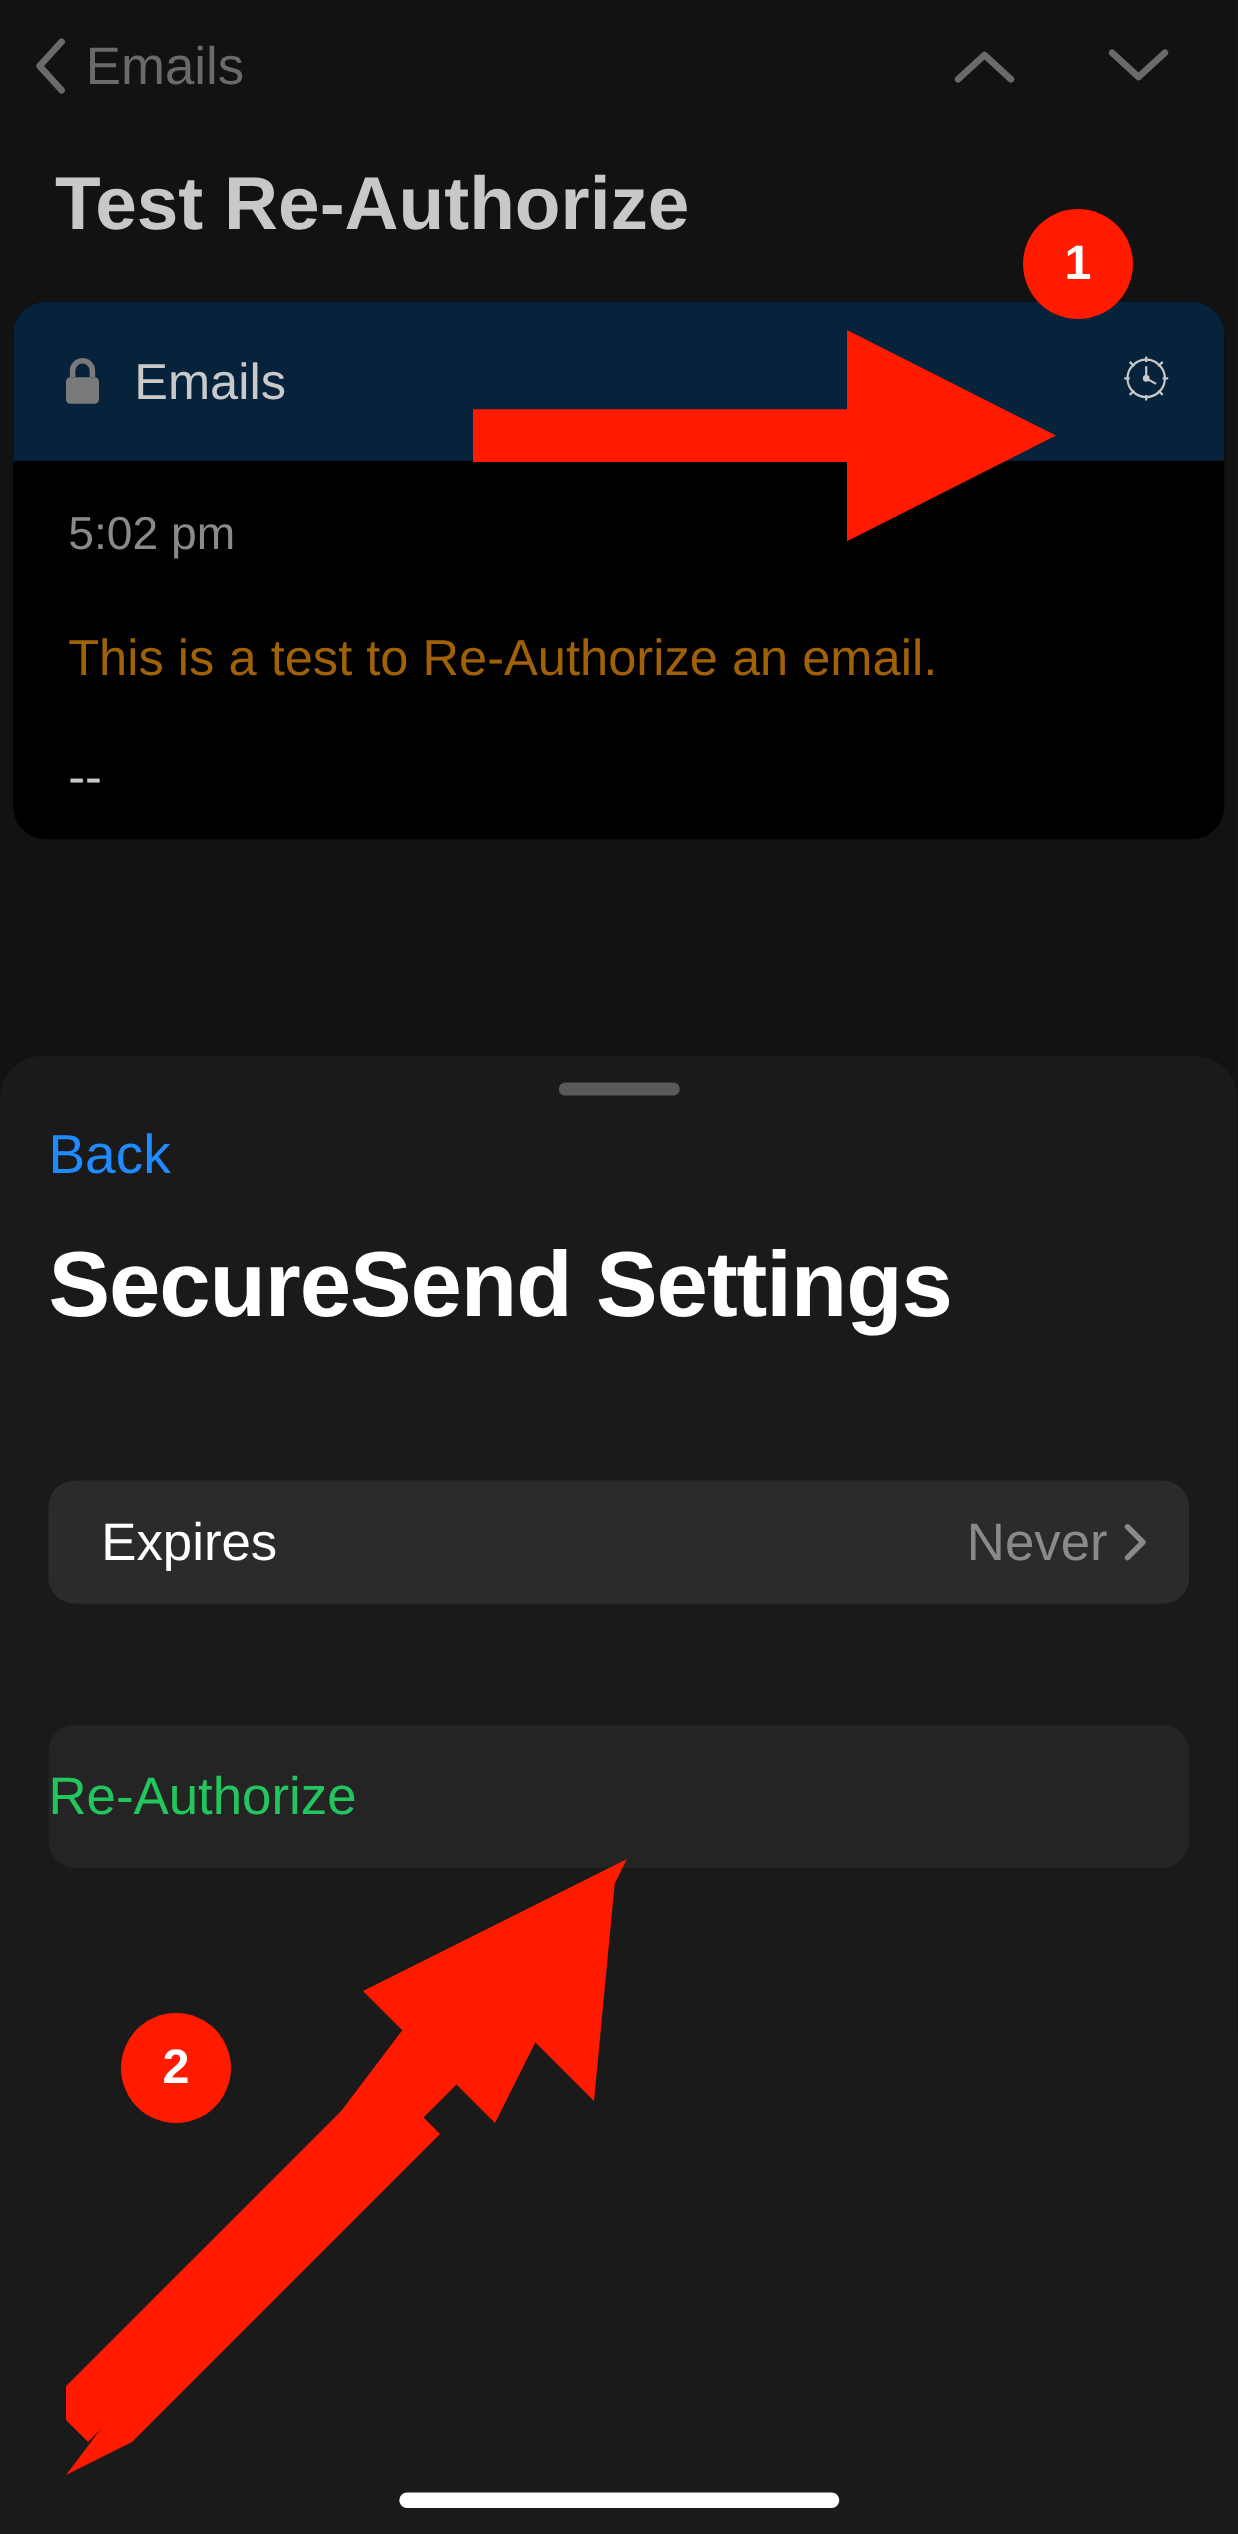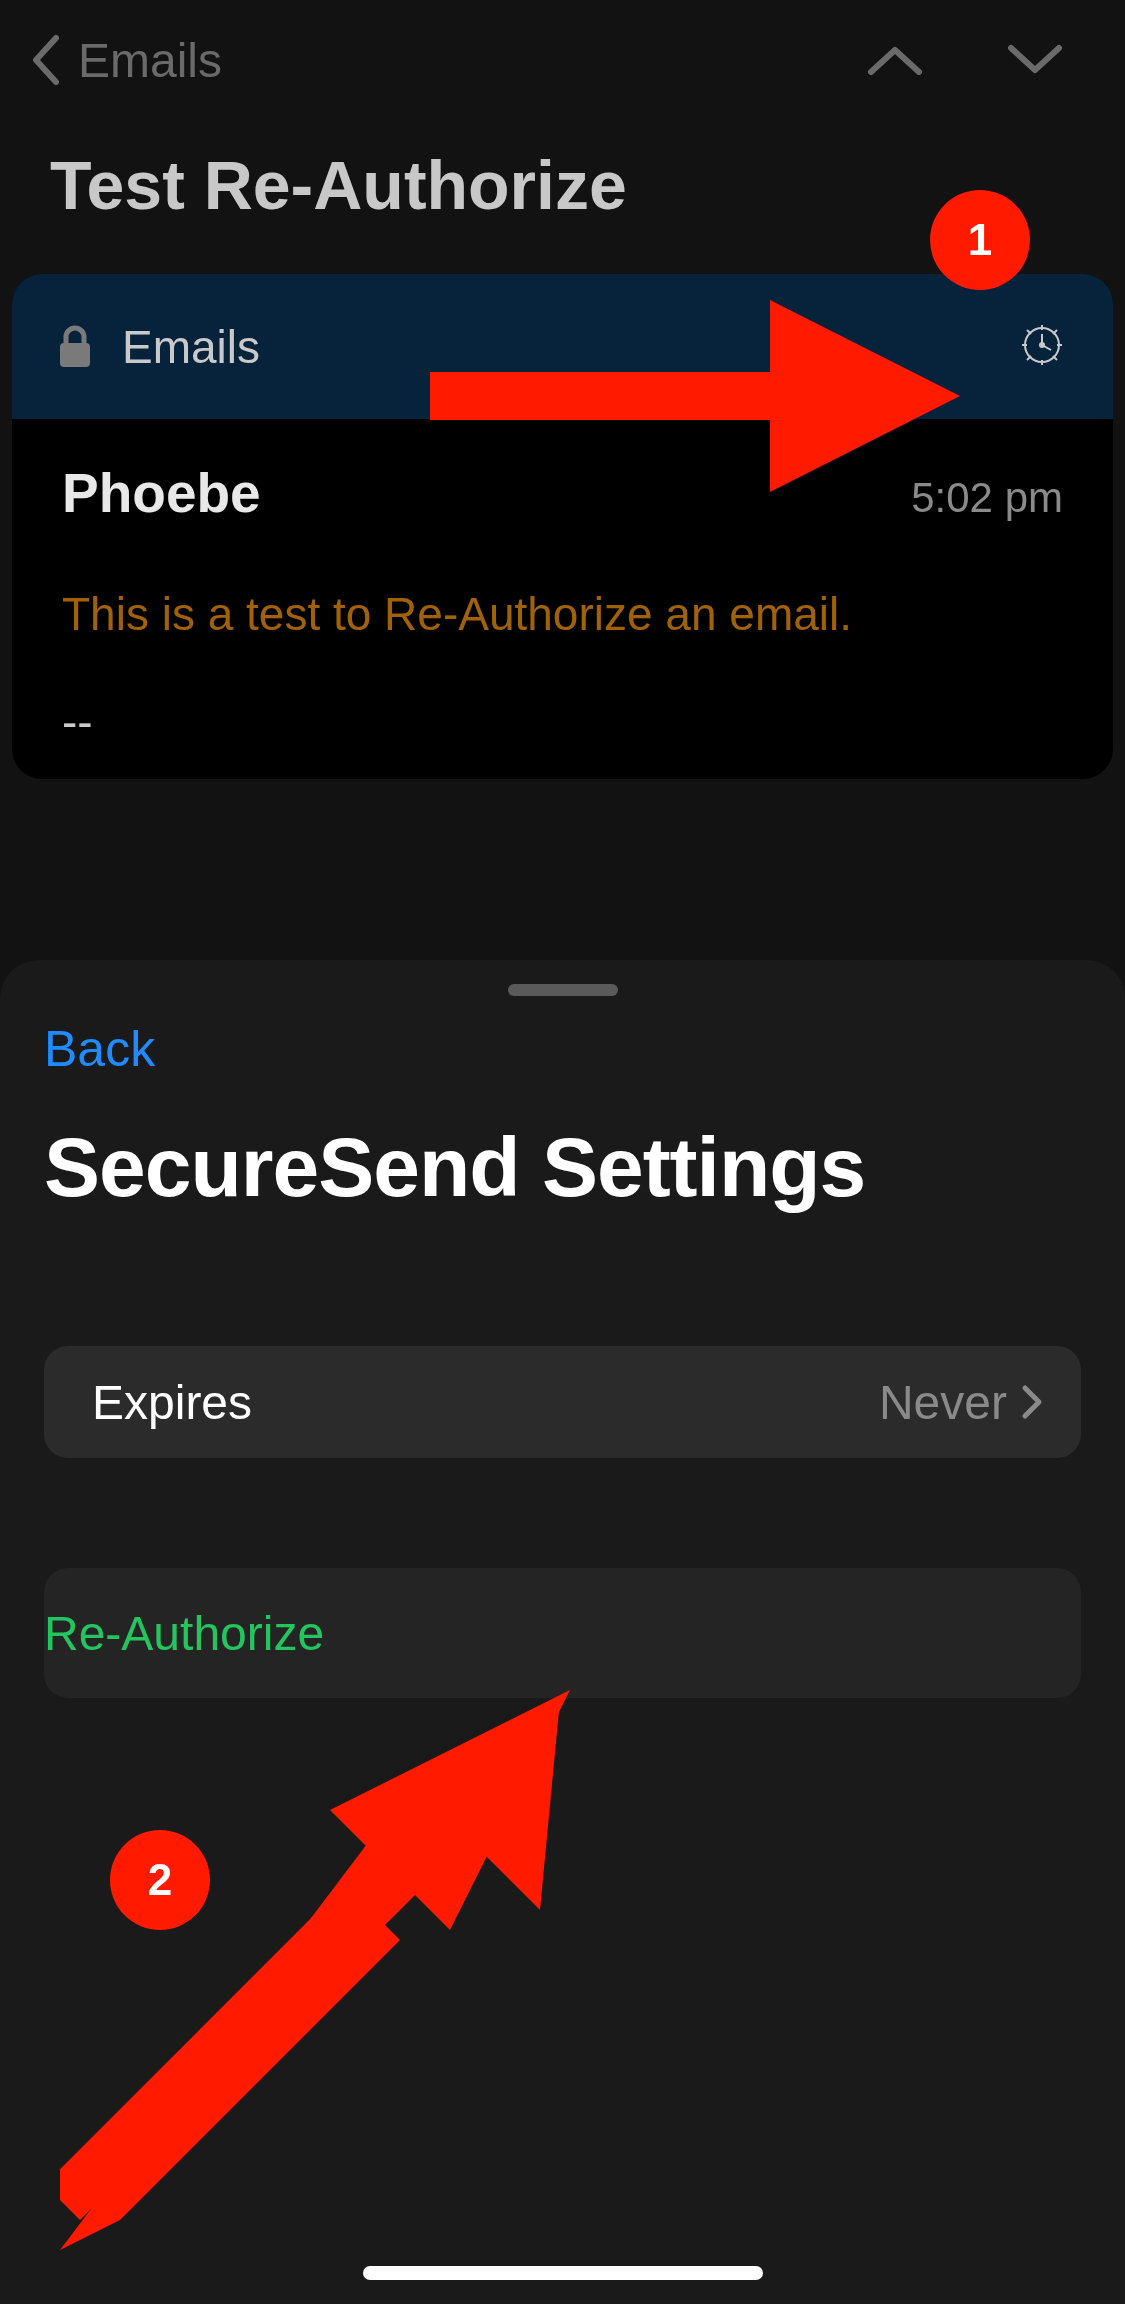--- a/index.html
+++ b/index.html
@@ -249,21 +249,20 @@
         </g>
         <circle cx="21" cy="21" r="3" fill="#c8c8c8"></circle>
         <line x1="21" y1="21" x2="21" y2="10" stroke="#c8c8c8" stroke-width="2"></line>
         <line x1="21" y1="21" x2="30" y2="26" stroke="#c8c8c8" stroke-width="2"></line>
       </svg>
     </span>
   </div>
 
   <div class="msg">
     <div class="msg-row1">
-      <span class="sender">Phoebe</span>
       <span class="time">5:02 pm</span>
     </div>
     <div class="body-text">This is a test to Re-Authorize an email.</div>
     <div class="sig">
       <div>--</div>
     </div>
   </div>
 </div>
 
 <div class="sheet">

